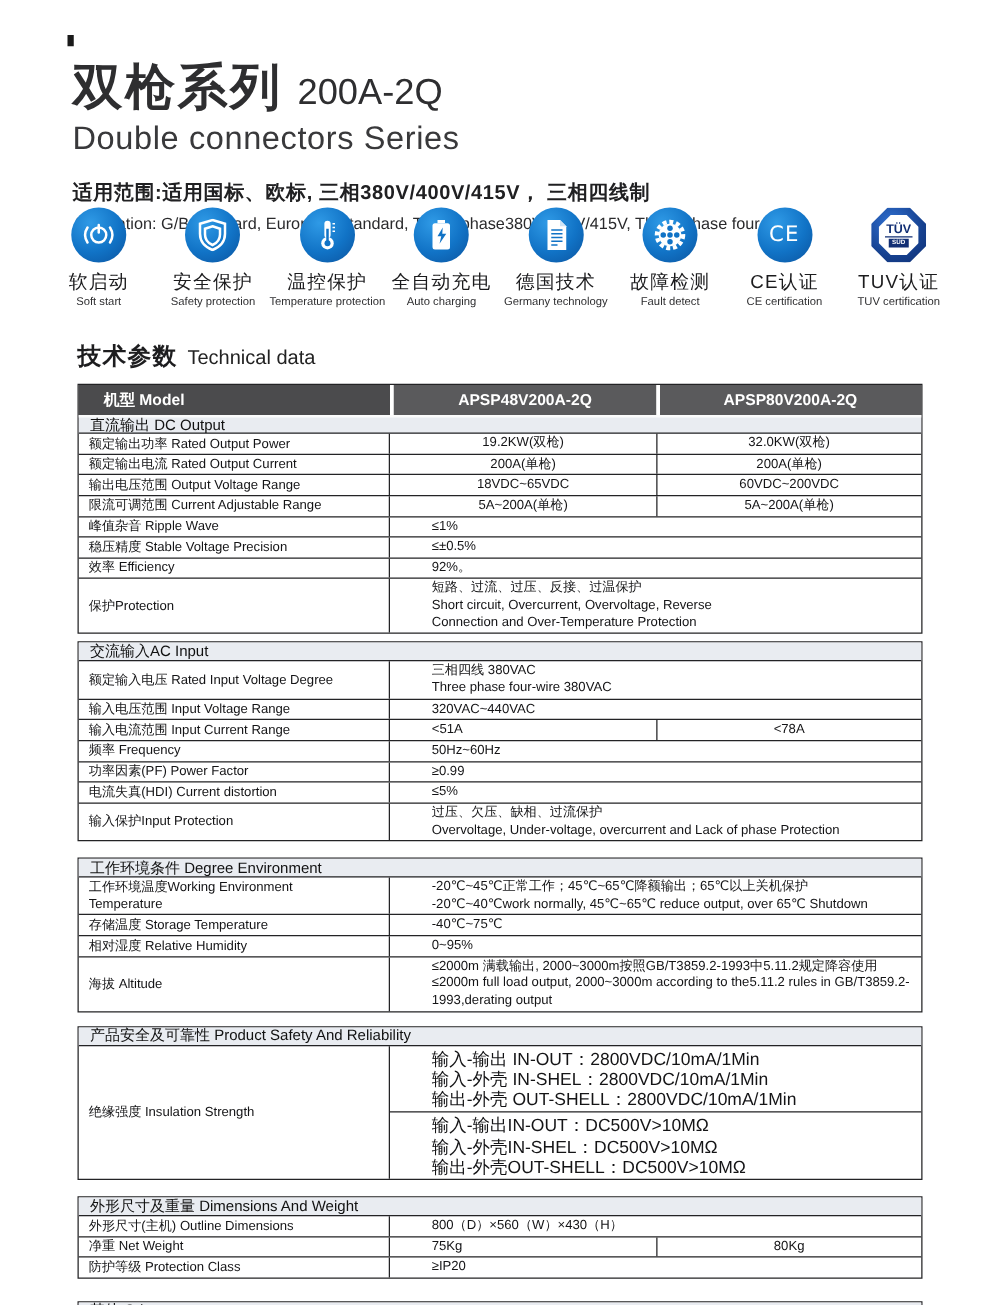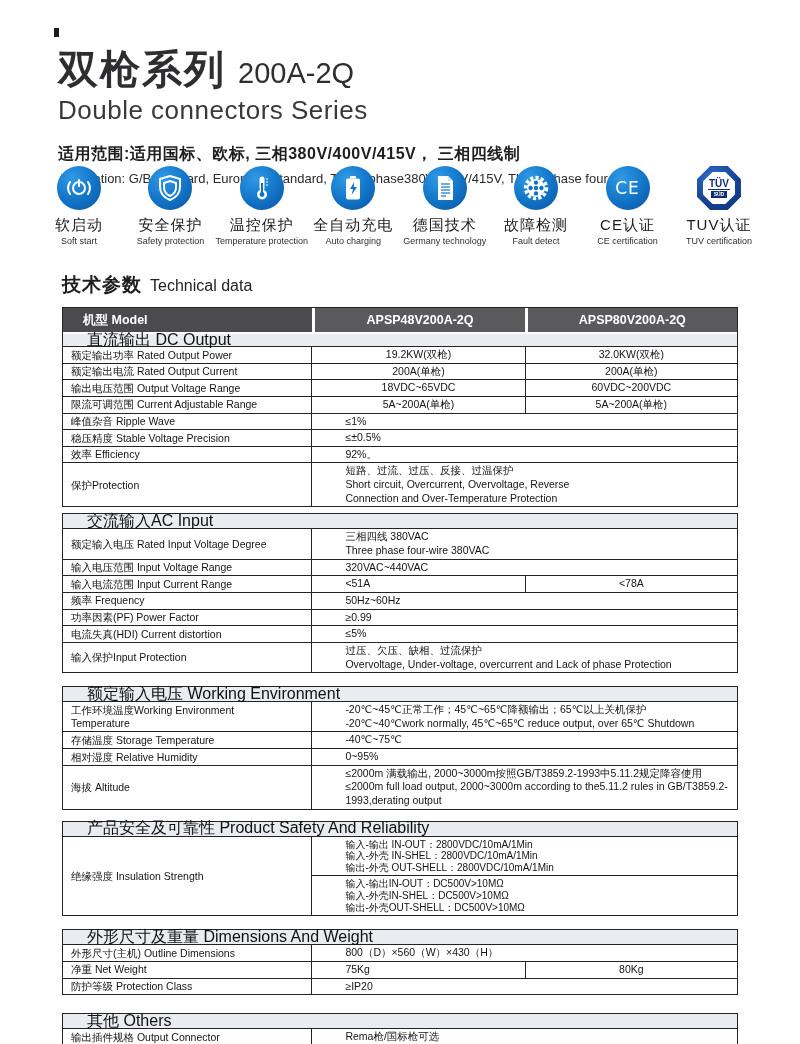--- a/index.html
+++ b/index.html
@@ -44,37 +44,37 @@
   .spec-table.mt6{margin-top:6px;}  .spec-table.mt13{margin-top:13px;}
   .spec-table.mt11{margin-top:11px;} .spec-table.mt18{margin-top:18px;}
 
   .t-header{display:flex;height:24px;}
   .th-model{width:37%;background:#4b4b4d;color:#fff;font-size:12.5px;font-weight:bold;
             display:flex;align-items:center;padding-left:20px;box-sizing:border-box;}
   .th-val{width:31.5%;background:#5a5a5c;color:#fff;font-size:12.5px;font-weight:bold;
           display:flex;align-items:center;justify-content:center;border-left:3px solid #fff;box-sizing:border-box;}
 
   .t-section{height:15px;background:#e9ecf1;border-bottom:1px solid #232325;display:flex;align-items:center;
-             padding-left:24px;font-size:16px;color:#111;box-sizing:border-box;}
+             padding-left:9px;font-size:12px;color:#111;box-sizing:border-box;}
   .t-header + .t-section{border-top:2px solid #fbfbfb;}
 
   .t-row{display:flex;align-items:stretch;border-bottom:1px solid #232325;min-height:15px;box-sizing:border-box;}
   .t-row:last-child{border-bottom:none;}
   .cell-label{width:37%;border-right:1px solid #232325;font-size:10.5px;color:#141416;
               display:flex;align-items:center;padding:1px 16px 1px 8px;box-sizing:border-box;line-height:1.2;}
   .cell-vals{width:63%;display:flex;align-items:stretch;}
   .v{display:flex;flex-direction:column;justify-content:center;font-size:10.5px;color:#141416;
      padding:1px 4px;box-sizing:border-box;white-space:pre-line;line-height:1.3;}
   .v.half{width:50%;}
   .v.span{width:100%;}
   .v.center{align-items:center;text-align:center;}
   .v.left{padding-left:33px;}
   .v.divided{border-left:1px solid #232325;}
   .vgroups{width:63%;display:flex;flex-direction:column;}
-  .vgroup{flex:1;display:flex;flex-direction:column;justify-content:center;font-size:10px;line-height:1.16;
+  .vgroup{flex:1;display:flex;flex-direction:column;justify-content:center;font-size:14px;line-height:1.16;
           padding:2px 4px 2px 33px;white-space:pre-line;box-sizing:border-box;color:#141416;}
   .vgroup + .vgroup{border-top:1px solid #232325;}
 
   svg{display:block;}
 </style>
 </head>
 <body>
 
 <div class="page">
   <div class="corner-tick"></div>
@@ -297,21 +297,21 @@
         </div>
         <div class="t-row">
           <div class="cell-label">输入保护Input Protection</div>
           <div class="cell-vals">
             <div class="v span left">过压、欠压、缺相、过流保护
 Overvoltage, Under-voltage,  overcurrent  and Lack of phase Protection</div>
           </div>
         </div>
       </div>
       <div class="spec-table mt13">
-        <div class="t-section">额定输入电压 Working  Environment</div>
+        <div class="t-section">工作环境条件 Degree  Environment</div>
         <div class="t-row">
           <div class="cell-label">工作环境温度Working Environment Temperature</div>
           <div class="cell-vals">
             <div class="v span left">-20℃~45℃正常工作；45℃~65℃降额输出；65℃以上关机保护
 -20℃~40℃work normally, 45℃~65℃  reduce output, over 65℃ Shutdown</div>
           </div>
         </div>
         <div class="t-row">
           <div class="cell-label">存储温度 Storage Temperature</div>
           <div class="cell-vals">

